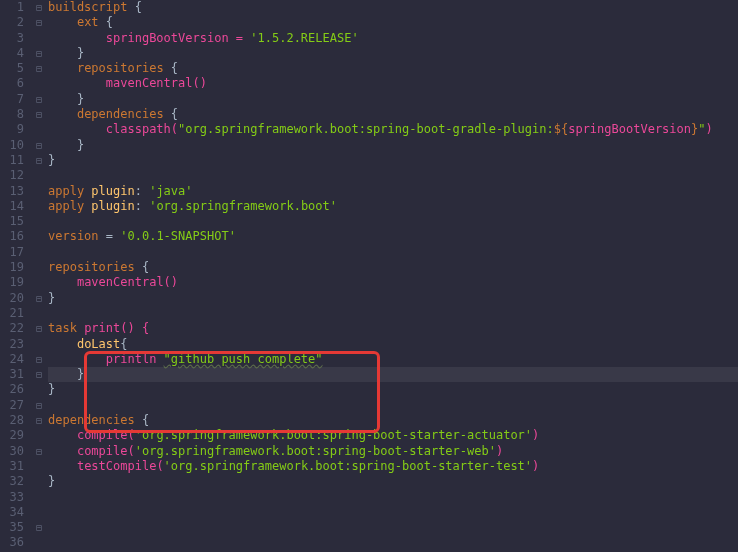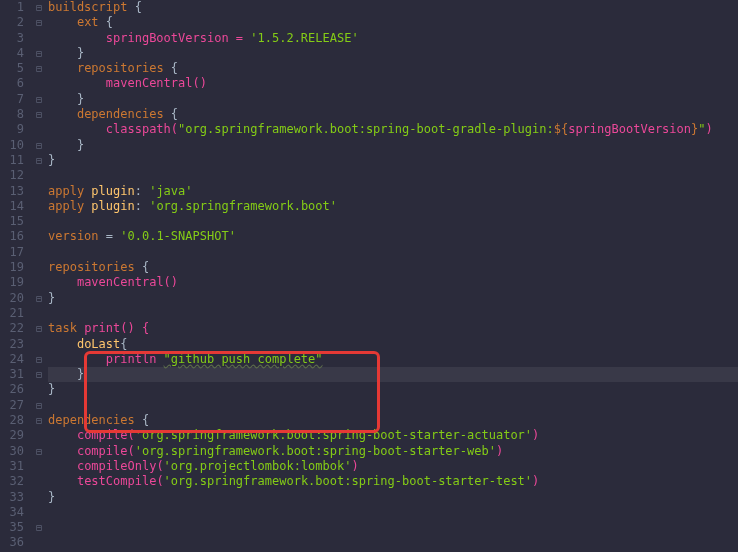--- a/index.html
+++ b/index.html
@@ -166,18 +166,17 @@
       <pre class="line"> </pre>
       <pre class="line"><span class="kw">task</span><span class="id"> print() {</span></pre>
       <pre class="line">    <span class="fn">doLast</span><span class="op">{</span></pre>
       <pre class="line">        <span class="id">println </span><span class="str underline">"github push complete"</span></pre>
       <pre class="line caret">    <span class="op">}</span></pre>
       <pre class="line"><span class="op">}</span></pre>
       <pre class="line"> </pre>
       <pre class="line"><span class="kw">dependencies</span><span class="op"> {</span></pre>
       <pre class="line">    <span class="id">compile(</span><span class="str">'org.springframework.boot:spring-boot-starter-actuator'</span><span class="id">)</span></pre>
       <pre class="line">    <span class="id">compile(</span><span class="str">'org.springframework.boot:spring-boot-starter-web'</span><span class="id">)</span></pre>
-      <pre class="line">    <span class="id">compileOnly(</span><span class="str">'org.projectlombok:lombok'</span><span class="id">)</span></pre>
       <pre class="line">    <span class="id">testCompile(</span><span class="str">'org.springframework.boot:spring-boot-starter-test'</span><span class="id">)</span></pre>
       <pre class="line"><span class="op">}</span></pre>
       <pre class="line"> </pre>
     </div>
 </div>
 
 </body></html>

